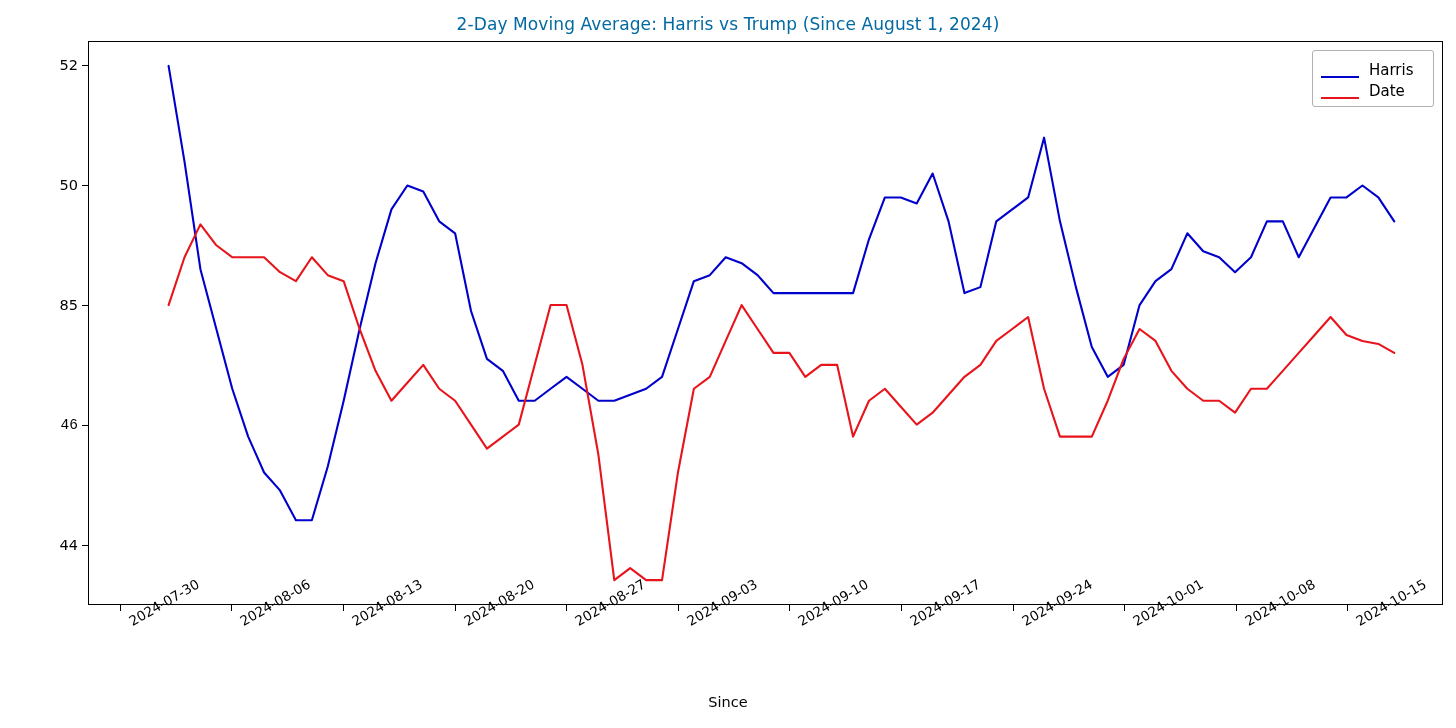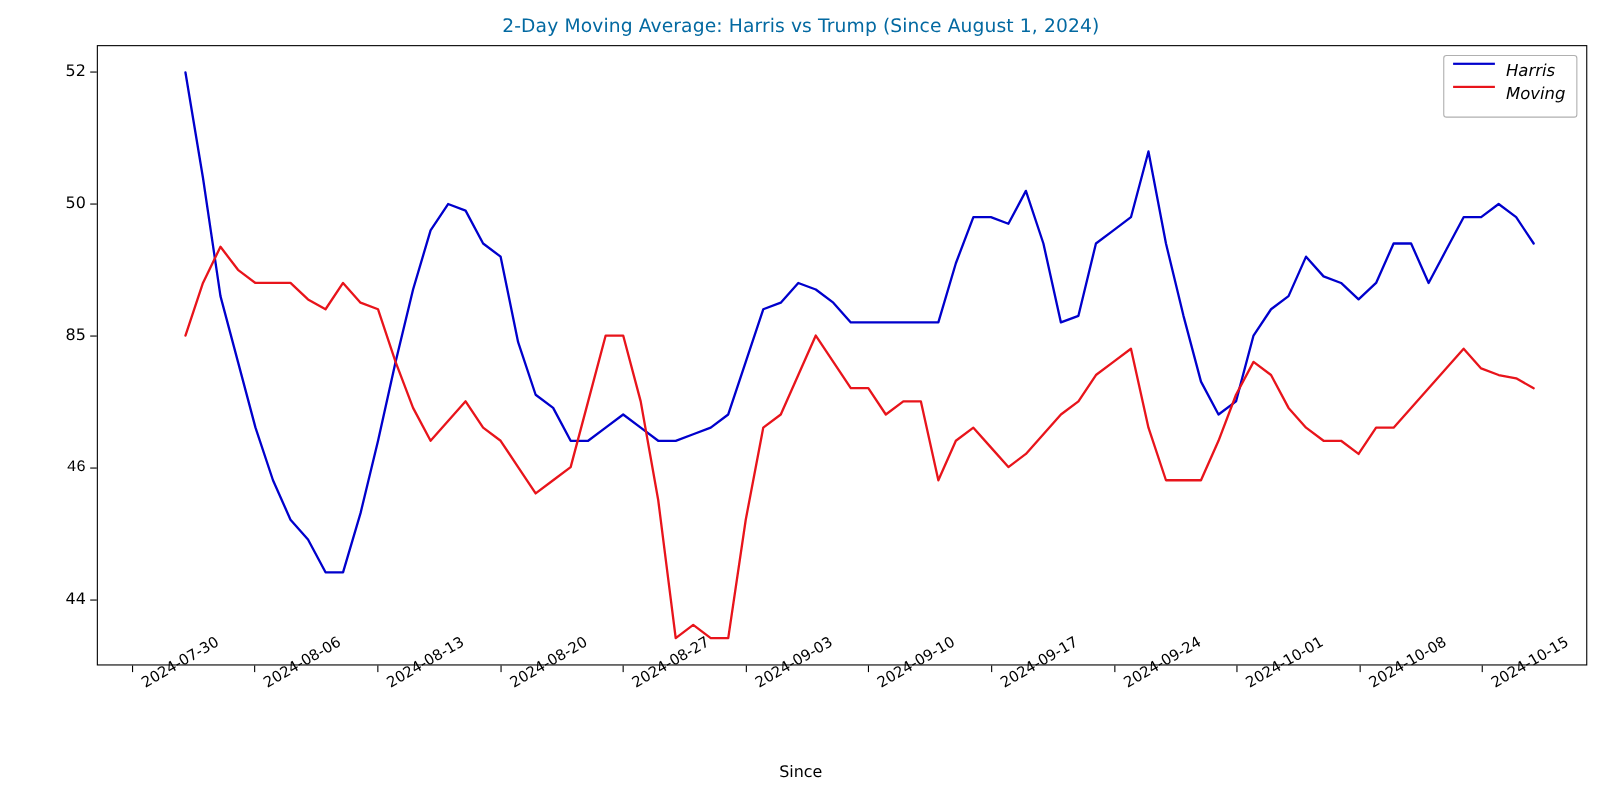--- a/index.html
+++ b/index.html
@@ -102,23 +102,22 @@
     top: 50px;
     width: 122px;
     background: #ffffff;
     border: 1px solid #b0b0b0;
     border-radius: 3px;
     padding: 6px 8px 7px 8px;
     box-sizing: border-box;
   }
   .legend-row {
     display: flex;
-    align-items: flex-start;
+    align-items: flex-end;
     height: 21px;
-    font-style: italic;
   }
   .legend-swatch {
     width: 38px;
     height: 0;
     border-top-width: 2.2px;
     border-top-style: solid;
     margin-right: 10px;
     flex: 0 0 auto;
   }
   .legend-text {
@@ -178,21 +177,21 @@
 
   <div id="xlabel">Since</div>
 
   <div id="legend">
       <div class="legend-row">
         <span class="legend-swatch" style="border-top-color: rgb(0, 0, 204);"></span>
         <span class="legend-text">Harris</span>
       </div>
       <div class="legend-row">
         <span class="legend-swatch" style="border-top-color: rgb(232, 20, 27);"></span>
-        <span class="legend-text">Moving</span>
+        <span class="legend-text">Date</span>
       </div>
     </div>
 
 <div class="ytick-mark" style="top: 545px;"></div>
     <div class="ytick-mark" style="top: 425px;"></div>
     <div class="ytick-mark" style="top: 305px;"></div>
     <div class="ytick-mark" style="top: 185px;"></div>
     <div class="ytick-mark" style="top: 65px;"></div>
   </div>
 

